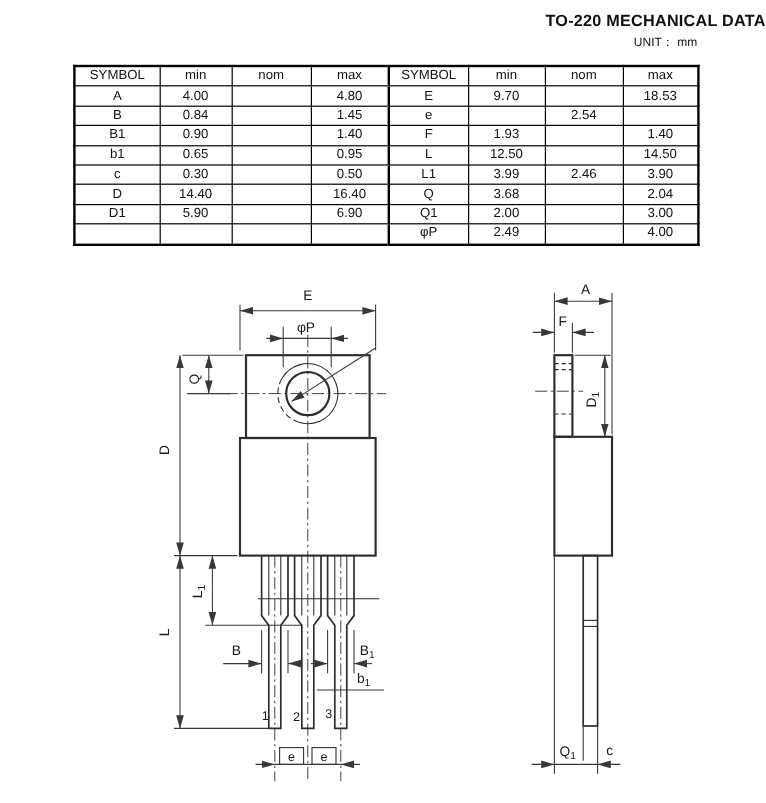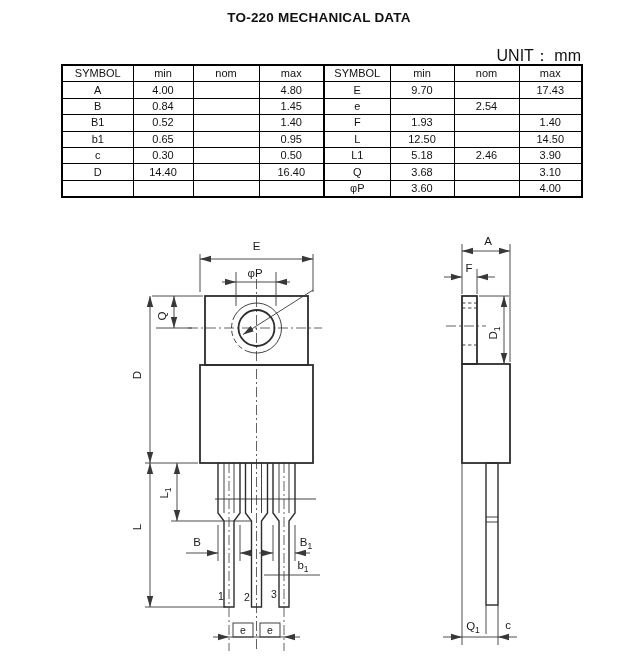--- a/index.html
+++ b/index.html
@@ -1,28 +1,28 @@
 <!DOCTYPE html>
 <html><head>
 <meta charset="utf-8">
 <style>
   html,body{margin:0;padding:0;background:#fff;}
   .page{
     position:relative;width:638px;height:669px;background:#ffffff;
     font-family:"Liberation Sans", sans-serif;color:#1a1a1a;overflow:hidden;
   }
   .title{
-    position:absolute;top:10px;left:0;width:638px;text-align:center;
+    position:absolute;top:10px;left:0;width:638px;text-align:right;
     font-size:13.5px;font-weight:bold;letter-spacing:.2px;color:#111;
   }
   .unit{
-    position:absolute;top:46px;right:57px;font-size:16px;color:#111;
+    position:absolute;top:28px;right:57px;font-size:10px;color:#111;
   }
   table.dims{
-    position:absolute;left:61px;top:64px;width:521px;
+    position:absolute;left:61px;top:54px;width:521px;
     border-collapse:collapse;table-layout:fixed;
     border:2px solid #000;
   }
   table.dims th, table.dims td{
     border:1px solid #000;font-size:11px;font-weight:normal;
     text-align:center;vertical-align:middle;padding:0;line-height:1;
     height:15.4px;overflow:hidden;white-space:nowrap;color:#111;
   }
   table.dims .mid{border-left:2px solid #000;}
   svg.drawing{position:absolute;left:0;top:230px;}
@@ -69,35 +69,35 @@
     </thead>
     <tbody>
       <tr>
         <td>A</td>
         <td>4.00</td>
         <td></td>
         <td>4.80</td>
         <td class="mid">E</td>
         <td>9.70</td>
         <td></td>
-        <td>17.43</td>
+        <td>18.53</td>
       </tr>
       <tr>
         <td>B</td>
         <td>0.84</td>
         <td></td>
         <td>1.45</td>
         <td class="mid">e</td>
         <td></td>
         <td>2.54</td>
         <td></td>
       </tr>
       <tr>
         <td>B1</td>
-        <td>0.52</td>
+        <td>0.90</td>
         <td></td>
         <td>1.40</td>
         <td class="mid">F</td>
         <td>1.93</td>
         <td></td>
         <td>1.40</td>
       </tr>
       <tr>
         <td>b1</td>
         <td>0.65</td>
@@ -107,41 +107,51 @@
         <td>12.50</td>
         <td></td>
         <td>14.50</td>
       </tr>
       <tr>
         <td>c</td>
         <td>0.30</td>
         <td></td>
         <td>0.50</td>
         <td class="mid">L1</td>
-        <td>5.18</td>
+        <td>3.99</td>
         <td>2.46</td>
         <td>3.90</td>
       </tr>
       <tr>
         <td>D</td>
         <td>14.40</td>
         <td></td>
         <td>16.40</td>
         <td class="mid">Q</td>
         <td>3.68</td>
         <td></td>
-        <td>3.10</td>
+        <td>2.04</td>
+      </tr>
+      <tr>
+        <td>D1</td>
+        <td>5.90</td>
+        <td></td>
+        <td>6.90</td>
+        <td class="mid">Q1</td>
+        <td>2.00</td>
+        <td></td>
+        <td>3.00</td>
       </tr>
       <tr>
         <td></td>
         <td></td>
         <td></td>
         <td></td>
         <td class="mid">φP</td>
-        <td>3.60</td>
+        <td>2.49</td>
         <td></td>
         <td>4.00</td>
       </tr>
     </tbody>
   </table>
 
   <svg class="drawing" width="638" height="439" viewBox="0 0 638 439">
     <defs>
       <marker id="ah" markerUnits="userSpaceOnUse" markerWidth="12" markerHeight="8" refX="11" refY="4" orient="auto">
         <path d="M0,0.8 L11,4 L0,7.2 Z" fill="#383838"></path>

